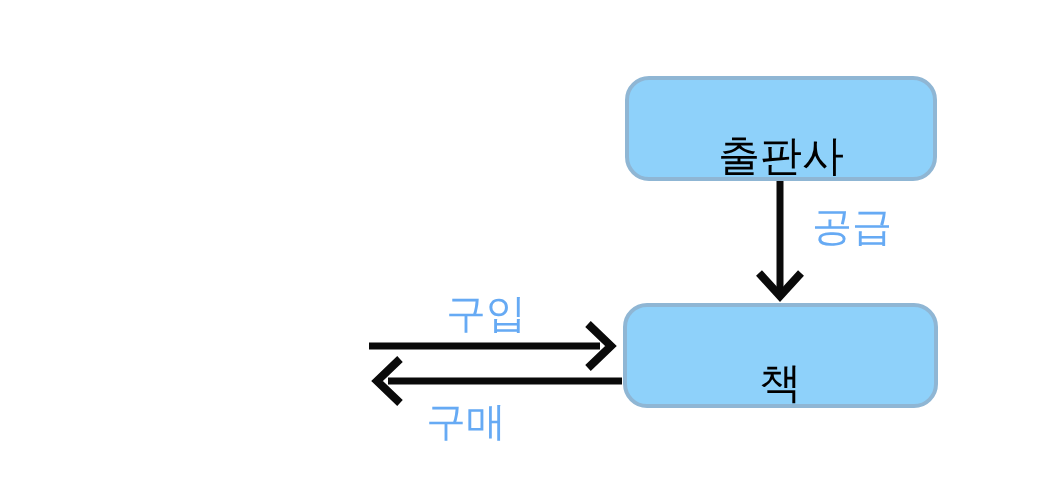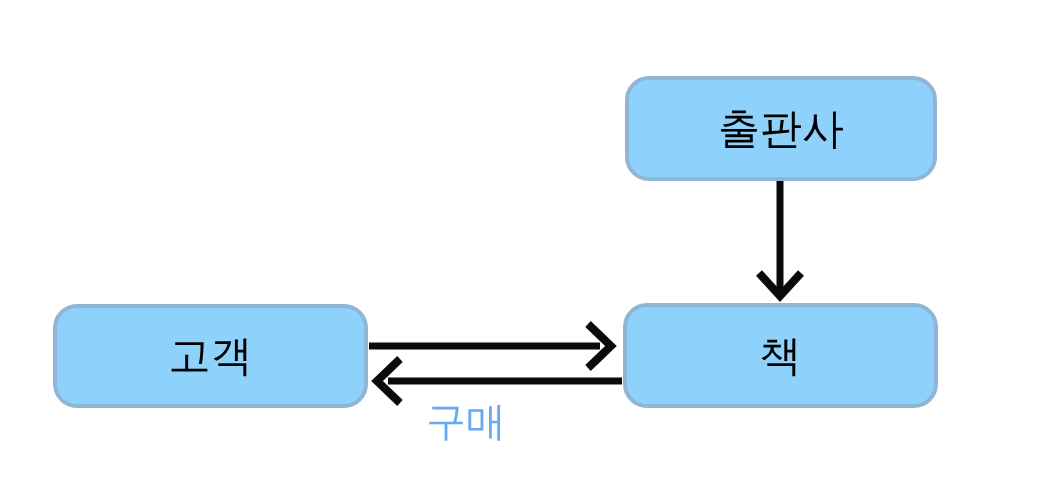--- a/index.html
+++ b/index.html
@@ -39,21 +39,21 @@
     stroke-linecap:butt;
     stroke-linejoin:miter;
   }
   .node{
     position:absolute;
     box-sizing:border-box;
     background:var(--node-fill);
     border:4px solid var(--node-border);
     border-radius:24px;
     display:flex;
-    align-items:center;
+    align-items:flex-end;
     justify-content:center;
     color:var(--node-text);
     font-size:42px;
     line-height:1;
   }
   .node-publisher{left:625px;top:76px;width:312px;height:105px;}
   .node-customer{left:53px;top:304px;width:315px;height:104px;}
   .node-book{left:623px;top:303px;width:315px;height:105px;}
   .edge-label{
     position:absolute;
@@ -87,25 +87,24 @@
     <g>
       <line class="shaft" x1="622" y1="381" x2="388" y2="381"></line>
       <polyline class="head" points="400,359 377,381 400,403"></polyline>
     </g>
   </svg>
 
   <div class="node node-publisher">
     <span>출판사</span>
   </div>
 
-  <div class="node node-customer">
-    <span>고객</span>
-  </div>
 
   <div class="node node-book">
     <span>책</span>
   </div>
 
+  <span class="edge-label edge-label-supply">공급</span>
 
+  <span class="edge-label edge-label-purchase">구입</span>
 
   <span class="edge-label edge-label-buy">구매</span>
 
 </div>
 
 </body></html>

